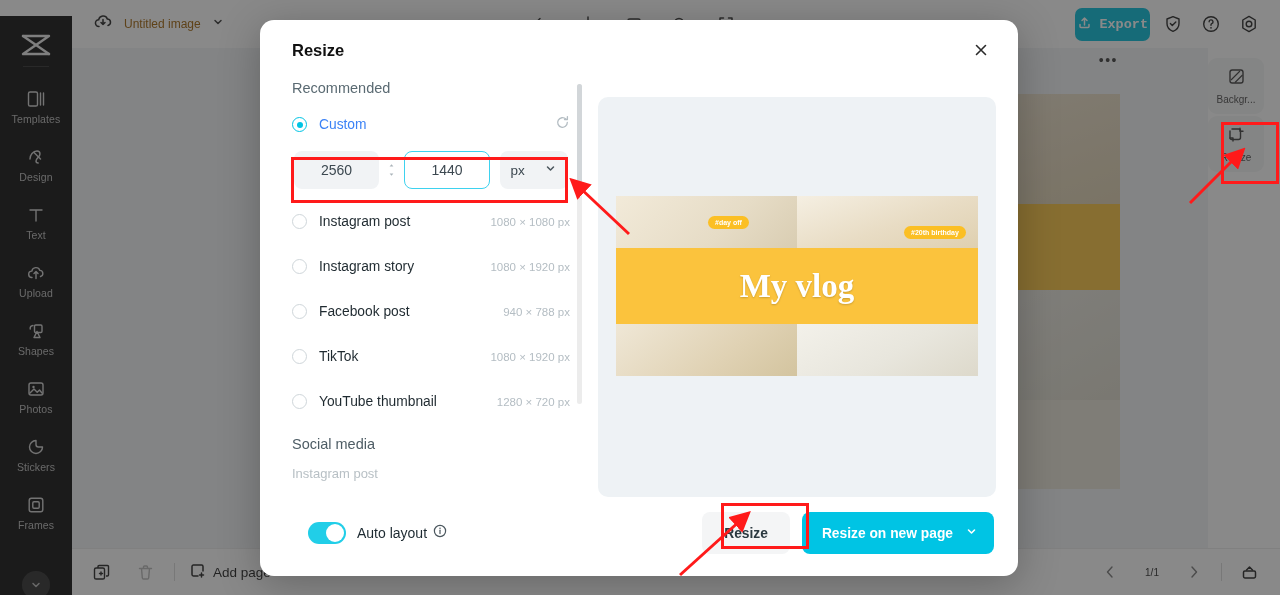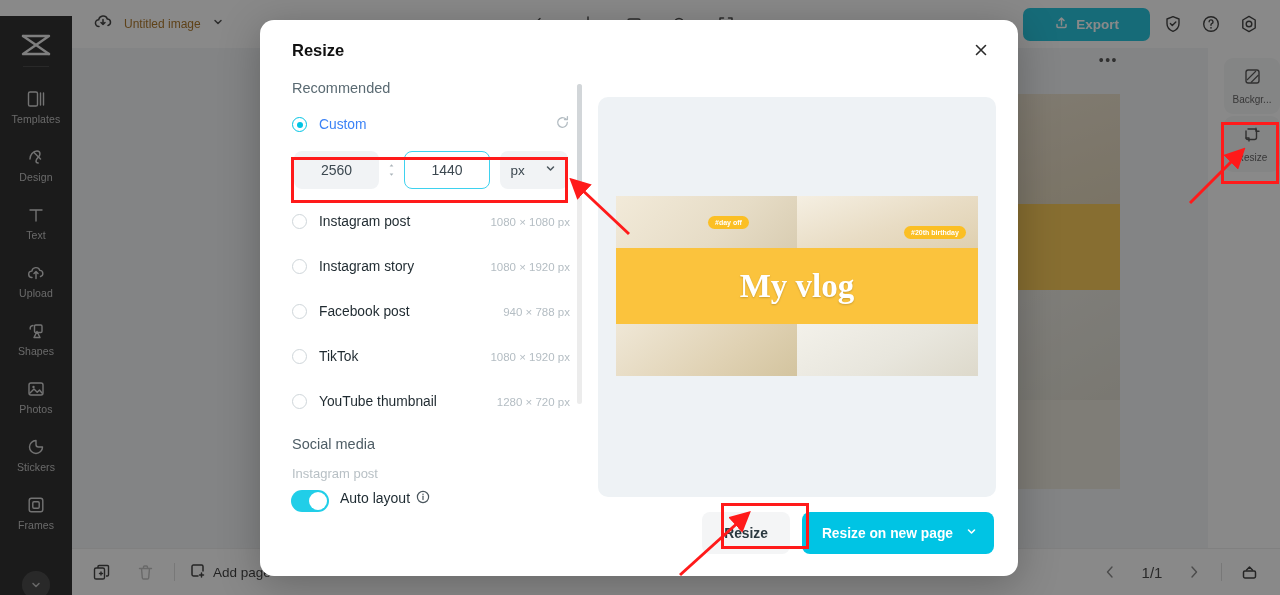--- a/index.html
+++ b/index.html
@@ -40,22 +40,22 @@
     position: absolute; left: 72px; top: 0; width: 1208px; height: 48px;
     background: #ffffff; display: flex; align-items: center; z-index: 2;
   }
   .tb-left { display: flex; align-items: center; gap: 10px; padding-left: 20px; }
   .tb-title { font-size: 12px; color: #a16207; }
   .tb-center { position:absolute; left: 455px; display:flex; align-items:center; gap:16px; }
   .tb-right { position: absolute; right: 16px; display: flex; align-items: center; gap: 8px; }
   .export-btn {
     display:flex; align-items:center; gap:7px;
     background: #00BCD9; color: #fff; border: none; border-radius: 7px;
-    height: 33px; padding: 0 31px; font-size: 13.5px; font-weight: 700;
-    font-family: Liberation Sans, sans-serif; cursor:pointer;
+    height: 33px; padding: 0 2px; font-size: 13.5px; font-weight: 700;
+    font-family: Liberation Mono, monospace; cursor:pointer;
   }
   .icon-btn { width: 30px; height: 30px; display:flex; align-items:center; justify-content:center; cursor:pointer; }
 
   
   .workarea { position:absolute; left:72px; top:48px; width:1208px; height:500px; background:#f1f3f5; }
   .canvas-wrap { position:absolute; left:240px; top:30px; width:808px; height:430px; }
   .canvas-toolbar { position:absolute; right:2px; top:-26px; display:flex; align-items:center; gap:10px; }
   .dots { letter-spacing:1.5px; font-size:14px; color:#3a3a3a; }
   .design {
     position:absolute; left:0; top:16px; width:808px; height:395px; background:#e9e4d8; overflow:hidden;
@@ -78,26 +78,26 @@
 
   
   .bottombar {
     position:absolute; left:72px; bottom:0; width:1208px; height:47px;
     background:#fff; display:flex; align-items:center; border-top:1px solid #ebebeb; z-index:2;
   }
   .bb-left { display:flex; align-items:center; gap:14px; padding-left:14px; }
   .bb-right { position:absolute; right:16px; display:flex; align-items:center; gap:12px; }
   .bb-add { display:flex; align-items:center; gap:7px; font-size:13.5px; color:#1b1b1b; cursor:pointer; }
   .vsep { width:1px; height:18px; background:#d9d9d9; }
-  .pagenum { font-size:15px; color:#2b2b2b; min-width:30px; text-align:center; }
+  .pagenum { font-size:10px; color:#2b2b2b; min-width:30px; text-align:center; }
 
   
   .rightpanel {
     position:absolute; right:0; top:48px; width:72px; height:500px; background:#ffffff; z-index:3;
-    display:flex; flex-direction:column; align-items:flex-end; padding-top:10px; gap:2px;
+    display:flex; flex-direction:column; align-items:flex-start; padding-top:10px; gap:2px;
   }
   .rp-item {
     width:56px; height:56px; border-radius:9px; display:flex; flex-direction:column;
     align-items:center; justify-content:center; gap:4px; cursor:pointer; background:#f4f5f6;
   }
   .rp-item .lbl { font-size:10px; color:#4a4a4a; }
 
   
   .overlay {
     position:absolute; inset:0; background:rgba(40,40,40,.55); z-index:20;
@@ -169,21 +169,21 @@
   .preview-design { width:362px; height:202px; overflow:hidden; position:relative; }
   .pd-cell { height:52px; }
   .pd-band { height:76px; background:#FBC33D; display:flex; align-items:center; justify-content:center; }
   .pd-band span {
     font-family:"Liberation Serif", serif; font-size:33px; color:#fff; font-weight:700;
     text-shadow: 0 1px 2px rgba(0,0,0,.2);
   }
   .pd-tag { position:absolute; background:#FBBF24; color:#fff; font-size:7px; font-weight:700; border-radius:8px; padding:3px 7px; }
 
   .modal-foot {
-    height:86px; display:flex; padding: 0 24px 0 31px;
+    height:86px; display:flex; align-items:center; padding: 0 24px 0 48px;
   }
   .toggle {
     width:38px; height:22px; border-radius:11px; background:#21CEE8; position:relative; cursor:pointer;
   }
   .toggle::after { content:""; position:absolute; right:2px; top:2px; width:18px; height:18px; border-radius:50%; background:#fff; }
   .auto-label { font-size:14px; color:#1d2a31; margin-left:11px; }
   .info-ico { margin-left:6px; }
   .foot-right { margin-left:auto; display:flex; align-items:center; gap:12px; }
   .btn-ghost {
     background:#f4f5f6; border:none; border-radius:8px; height:42px; padding:0 22px;

